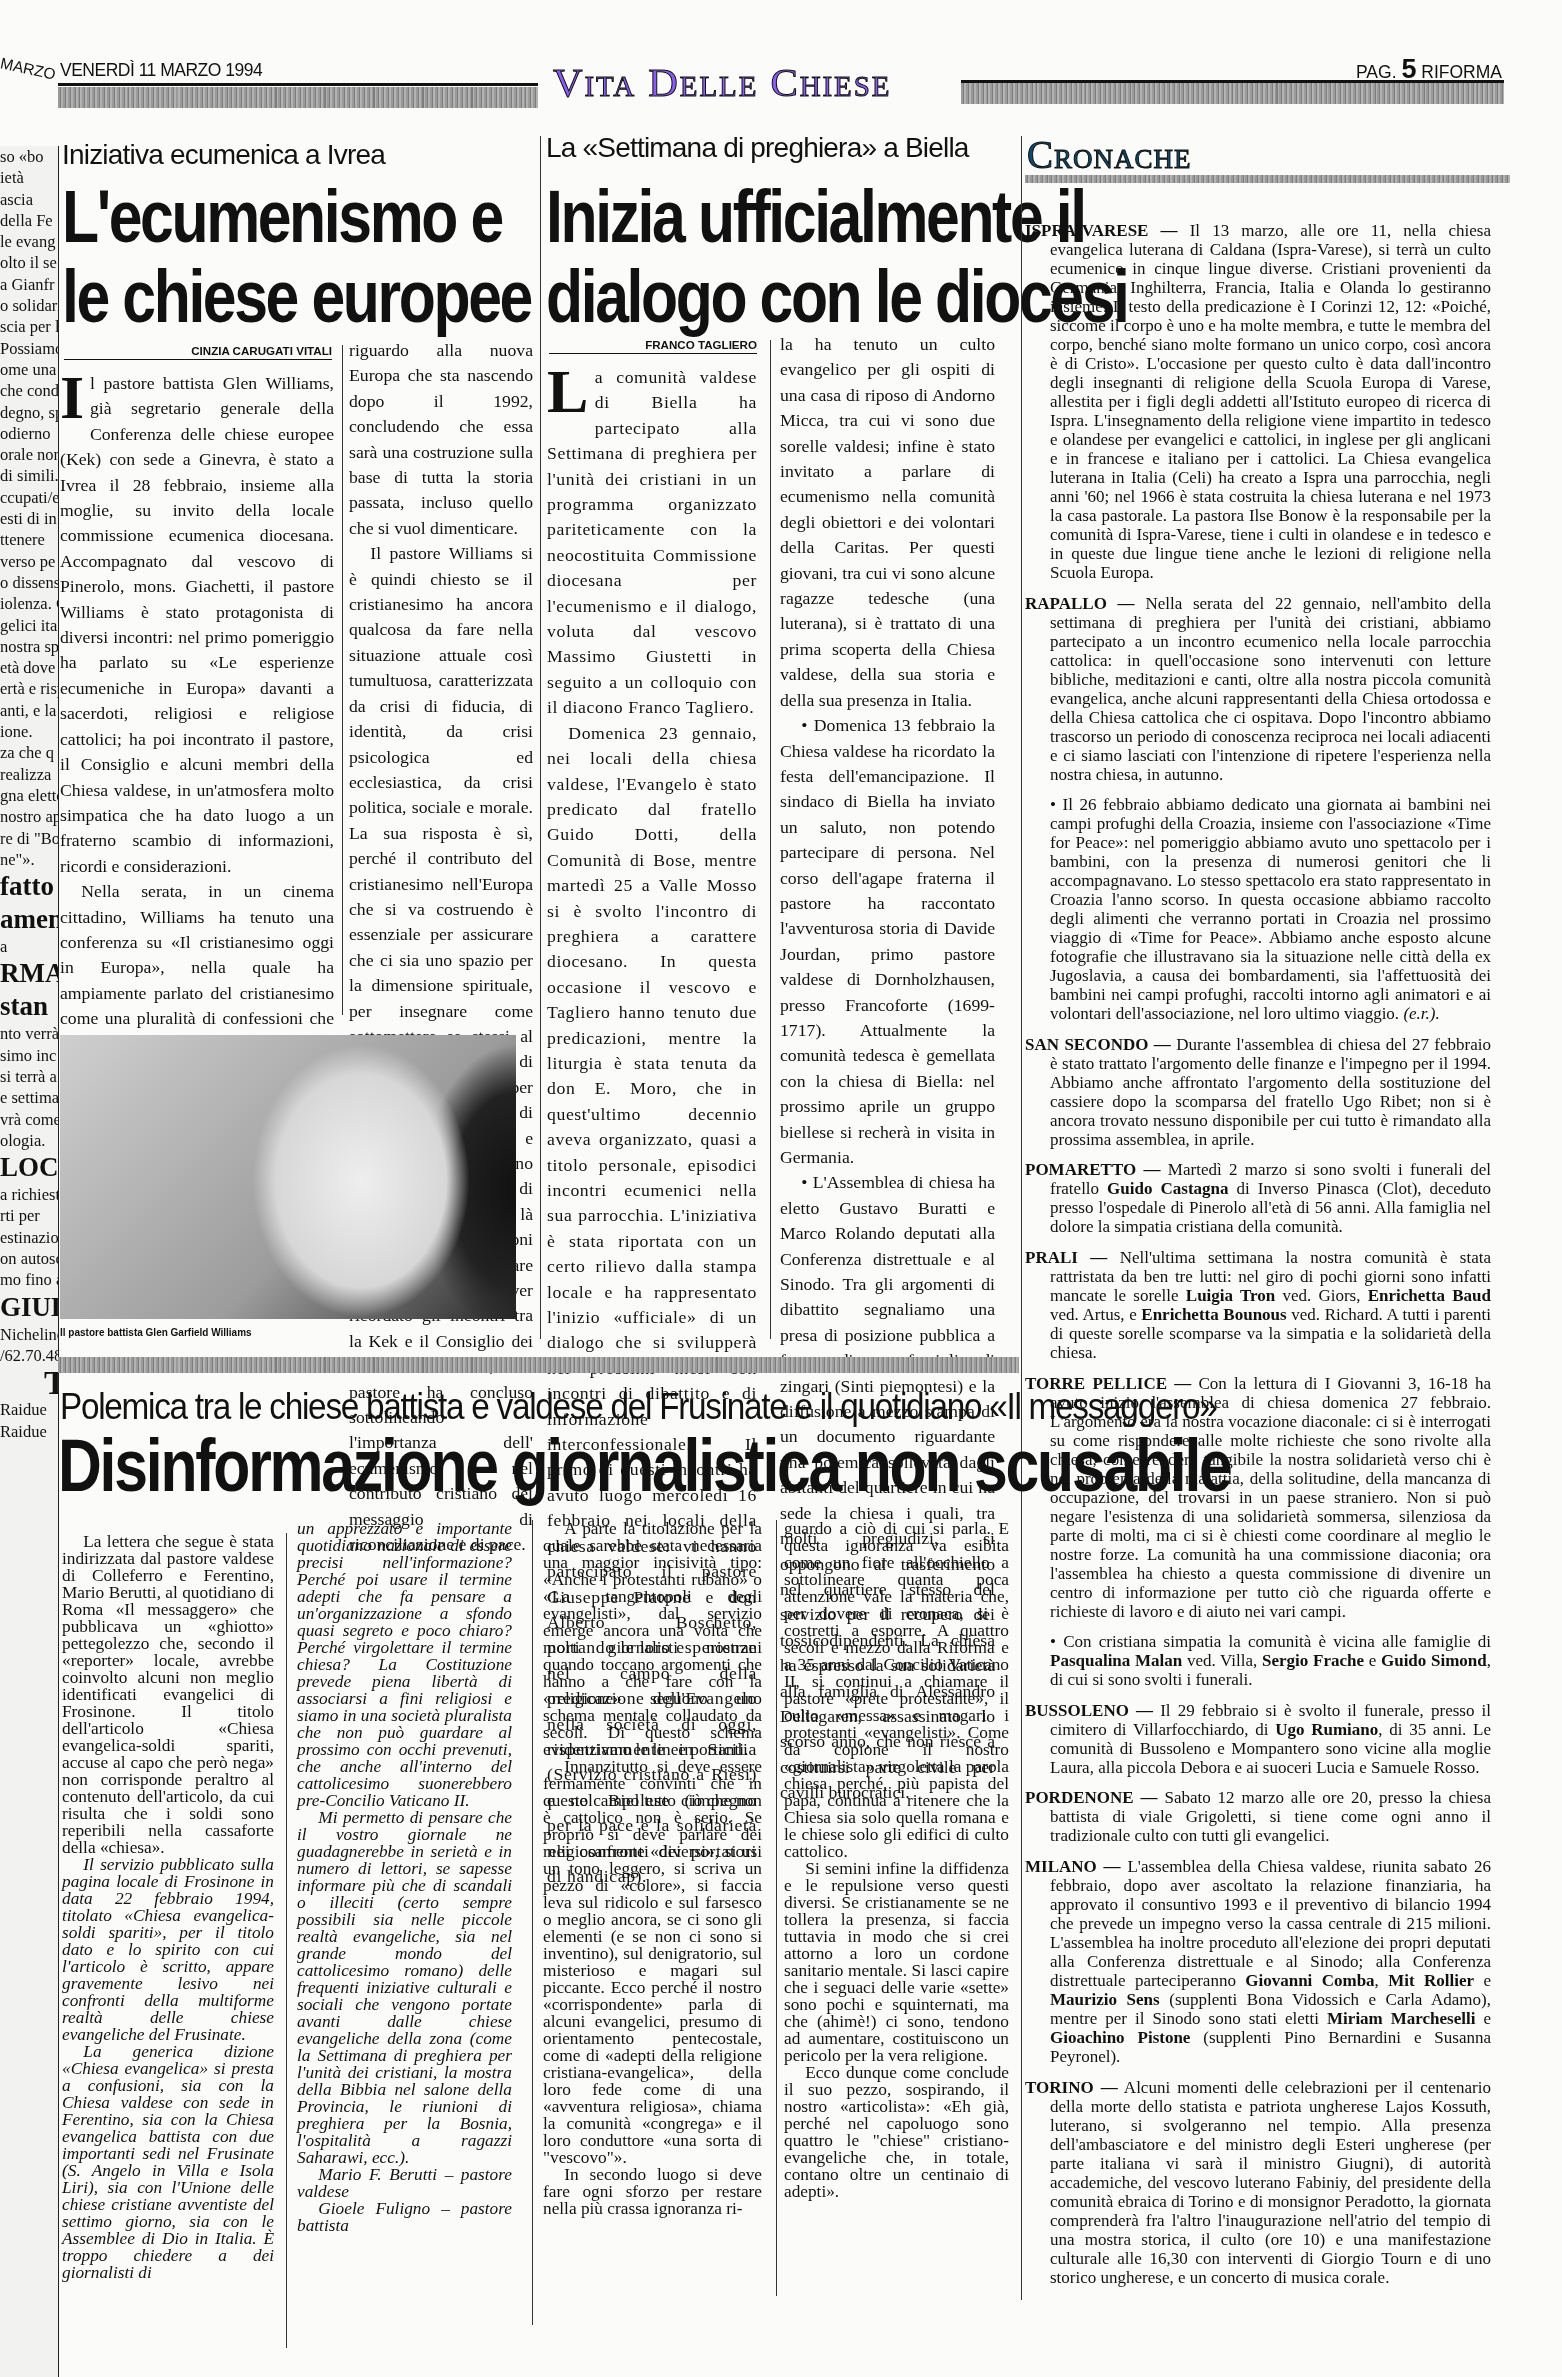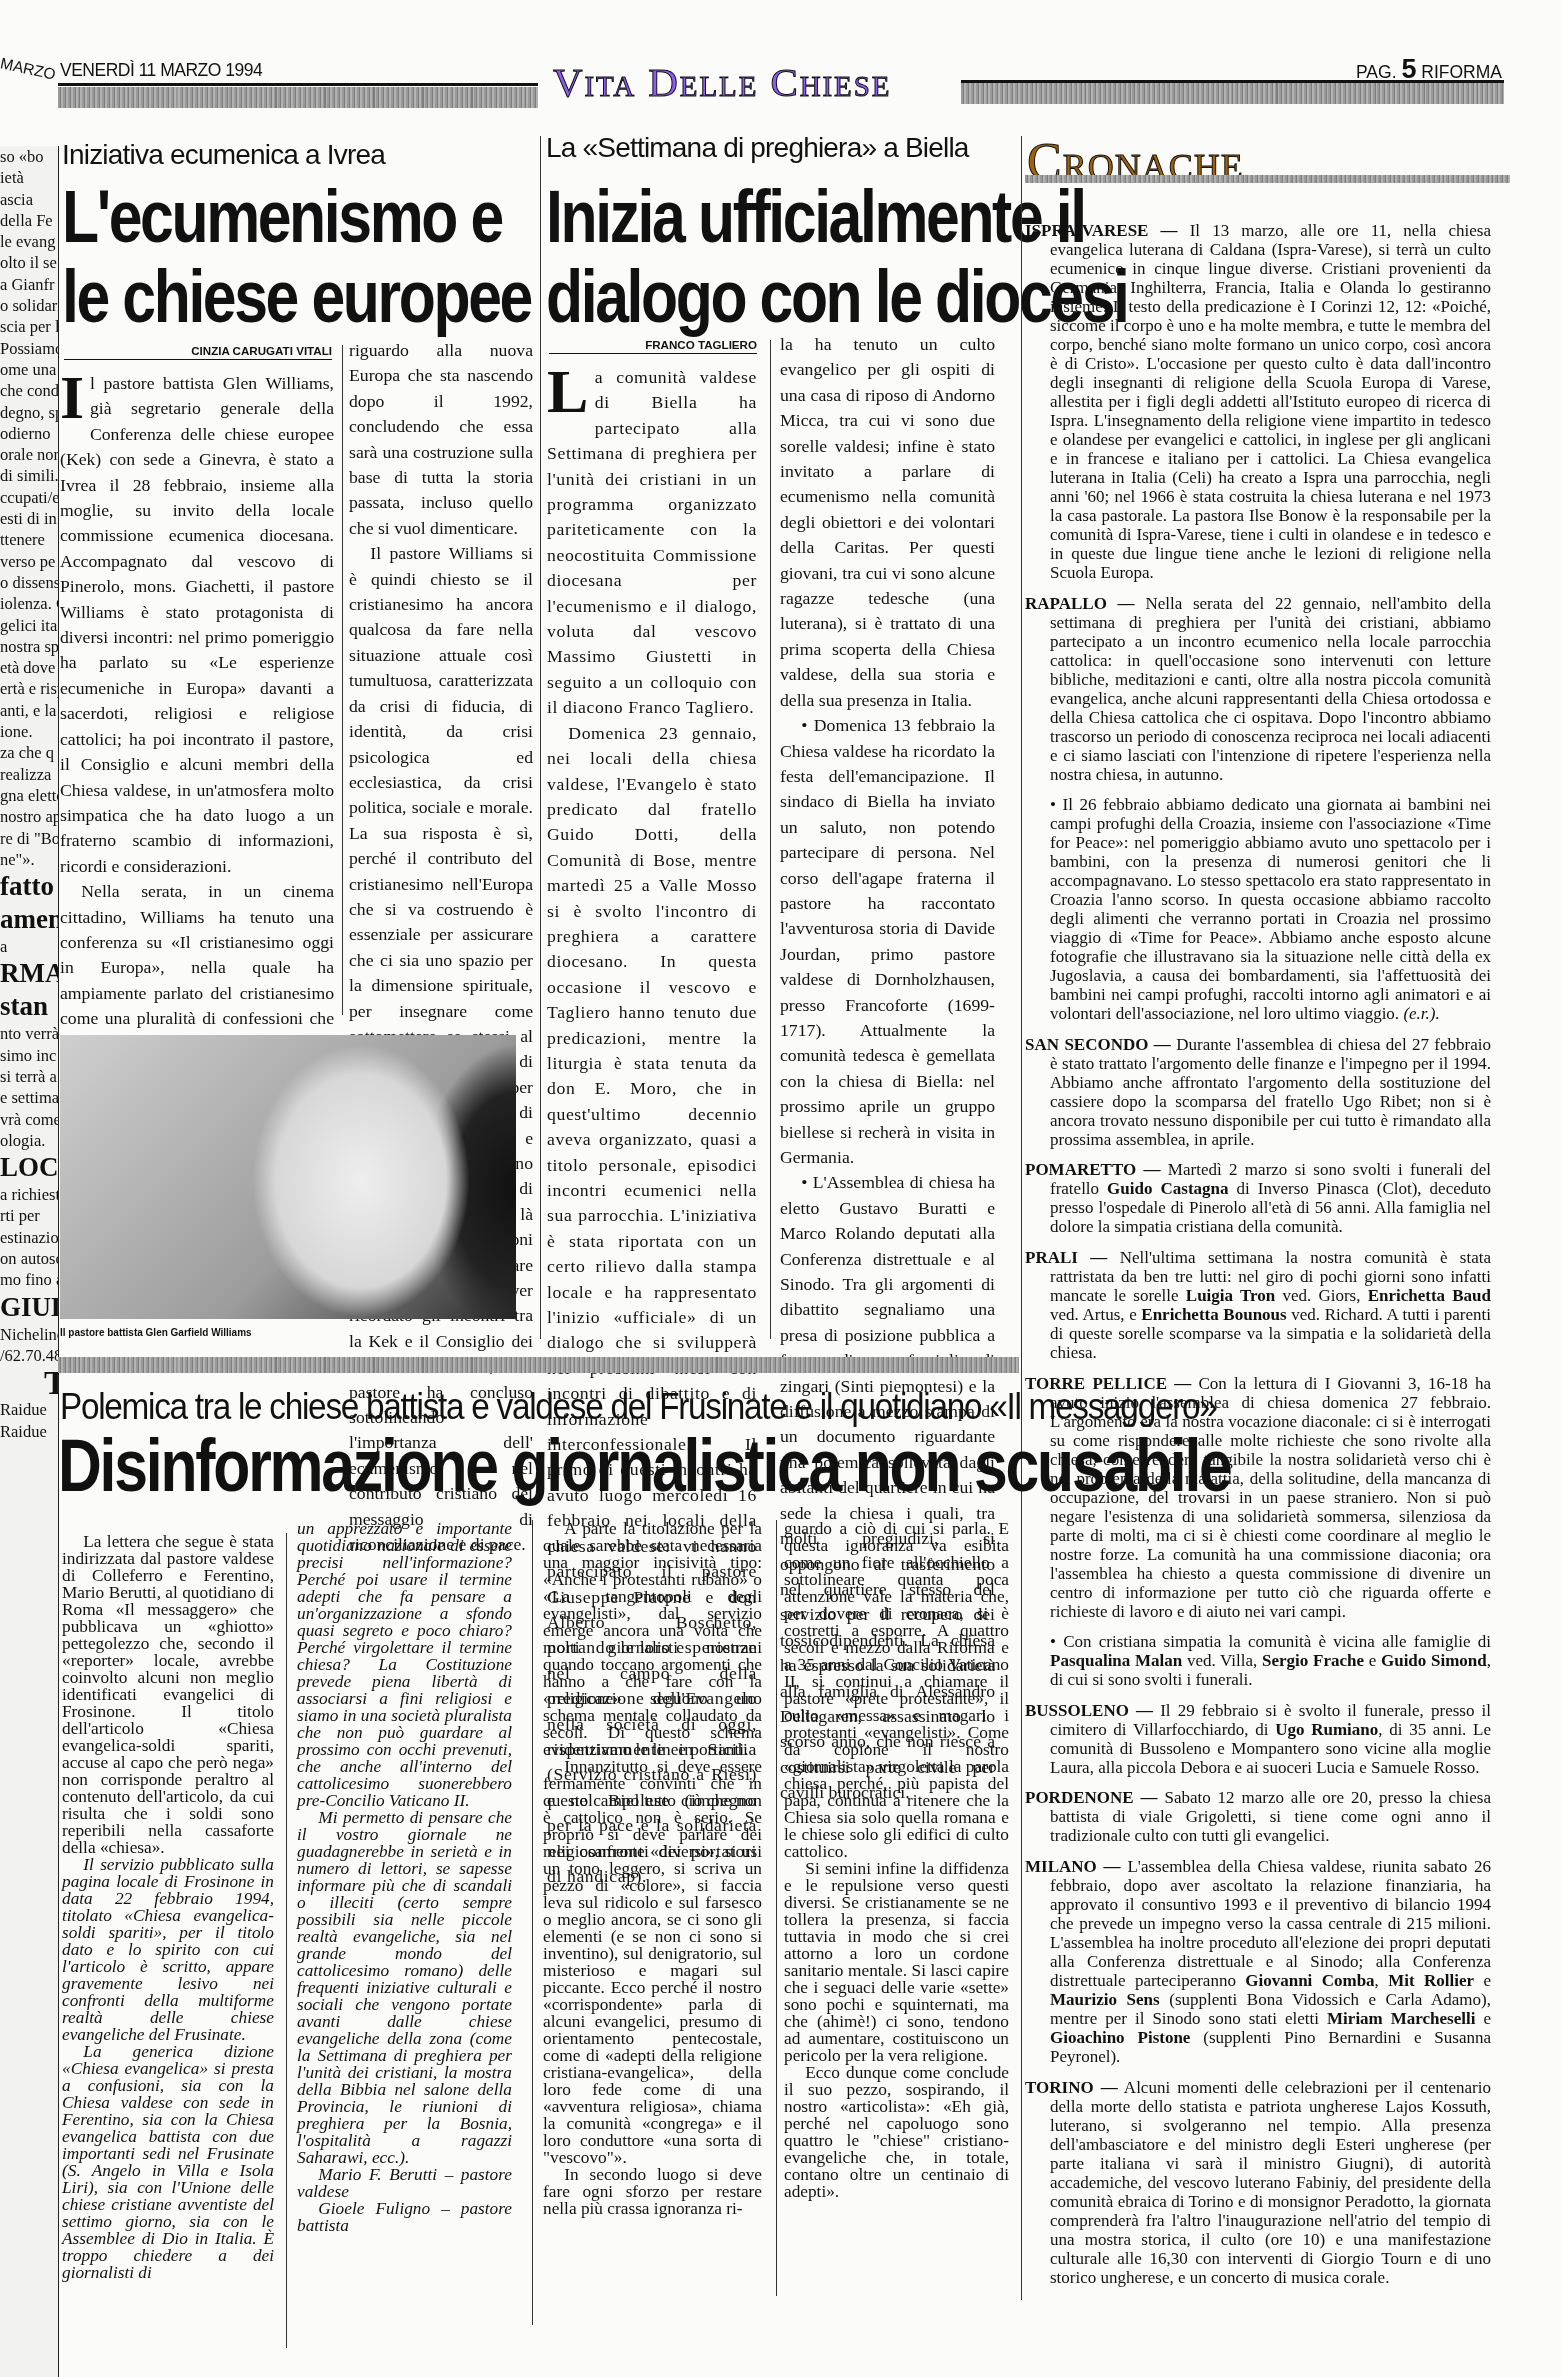--- a/index.html
+++ b/index.html
@@ -25,21 +25,21 @@
   .col p{margin:0;text-indent:21.3px;}
   .col p.noind{text-indent:0;}
   .dropcap{float:left;font-size:62px;line-height:49px;font-weight:bold;margin:1.9px 5.8px 0 0;}
   .vrule{width:1px;background:#333;}
   .caption{font-family:"Liberation Sans",sans-serif;font-weight:bold;font-size:10px;}
   .photo{background:
      radial-gradient(ellipse 155px 194px at 301px 146px,#eee 0,#d7d7d7 55%,transparent 70%),
      radial-gradient(ellipse 126px 194px at 456px 155px,#111 0,#222 50%,transparent 75%),
      linear-gradient(135deg,#cfcfcf,#9c9c9c 60%,#2a2a2a);}
   
-  .cron-title{left:1027px;top:132px;font-size:52px;letter-spacing:1px;font-variant:small-caps;color:#a16207;-webkit-text-stroke:1px #111;}
+  .cron-title{left:1027px;top:132px;font-size:39px;letter-spacing:1px;font-variant:small-caps;color:#0c4a6e;-webkit-text-stroke:1px #111;}
   .cron{left:1025px;top:186px;width:466px;font-size:17px;line-height:19px;text-align:justify;margin-top:35px;}
   .cron .item{margin:0 0 11.6px 0;padding-left:25px;text-indent:-25px;}
   .cron .sub{margin:0 0 11.6px 0;padding-left:25px;}
   .cron b.lbl{font-weight:bold;}
   .ital{font-style:italic;}
   .big-kicker{font-family:"Liberation Sans",sans-serif;font-size:37px;letter-spacing:-1.4px;transform:scaleX(0.9);transform-origin:left top;white-space:nowrap;}
   .big-head{font-family:"Liberation Sans",sans-serif;font-weight:bold;font-size:74px;letter-spacing:-2.7px;transform:scaleX(0.82);transform-origin:left top;white-space:nowrap;}
   .bcol{font-size:17.3px;line-height:17px;text-align:justify;}
   .bcol p{margin:0;text-indent:21.3px;}
   .wide{letter-spacing:0.6px;}

